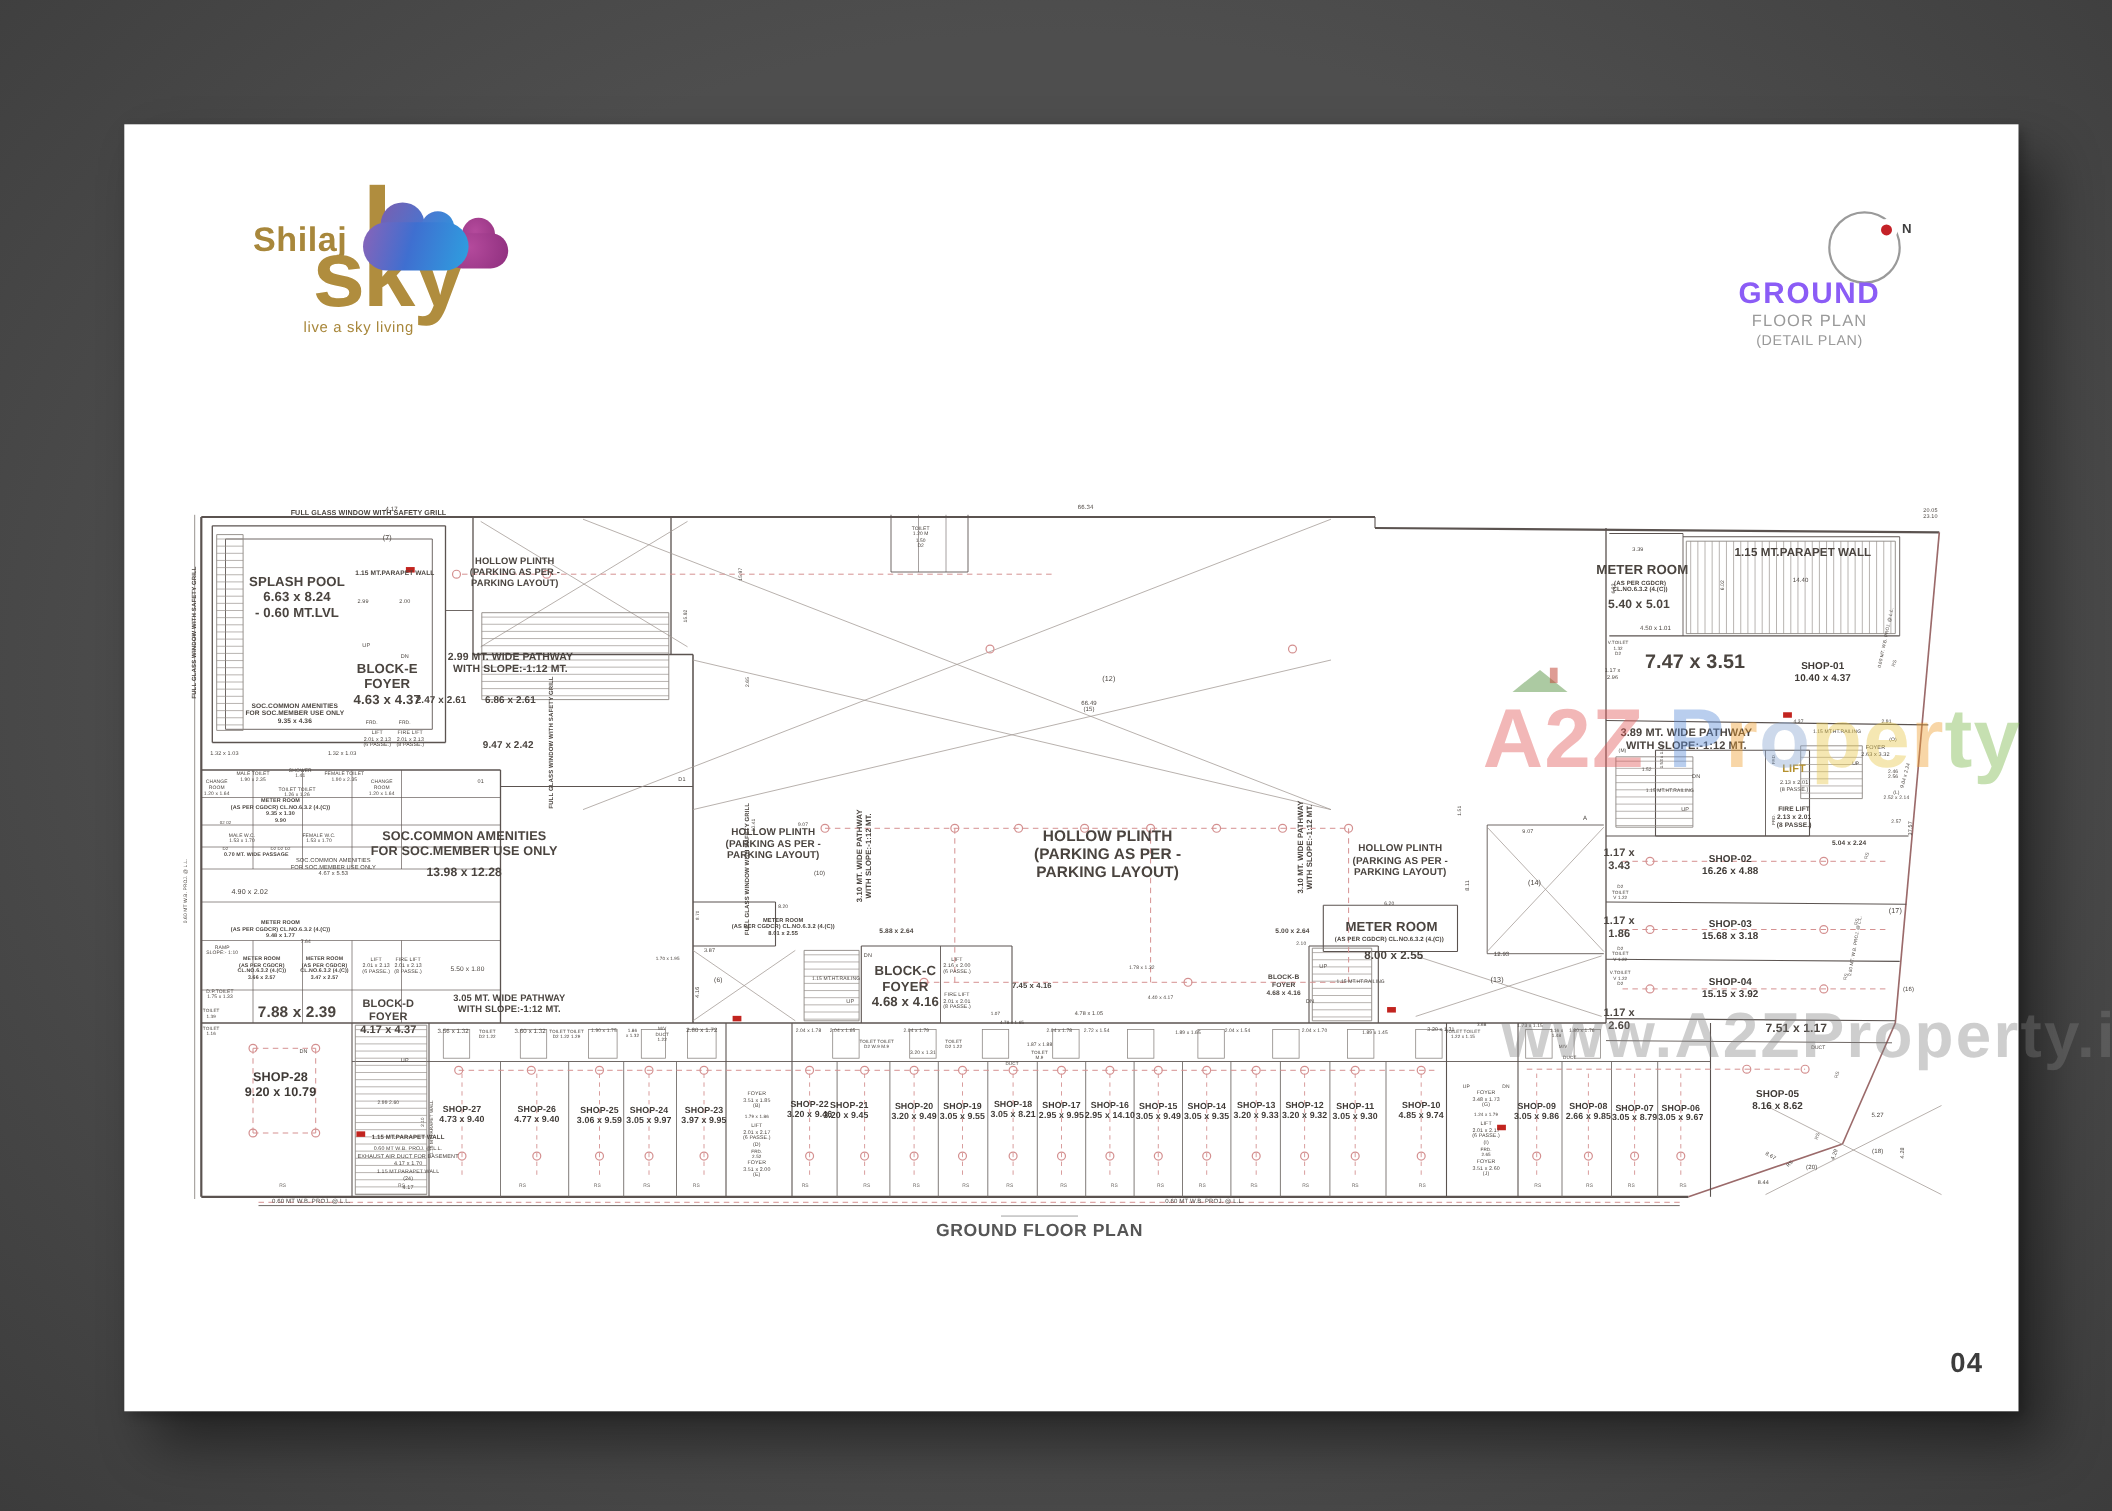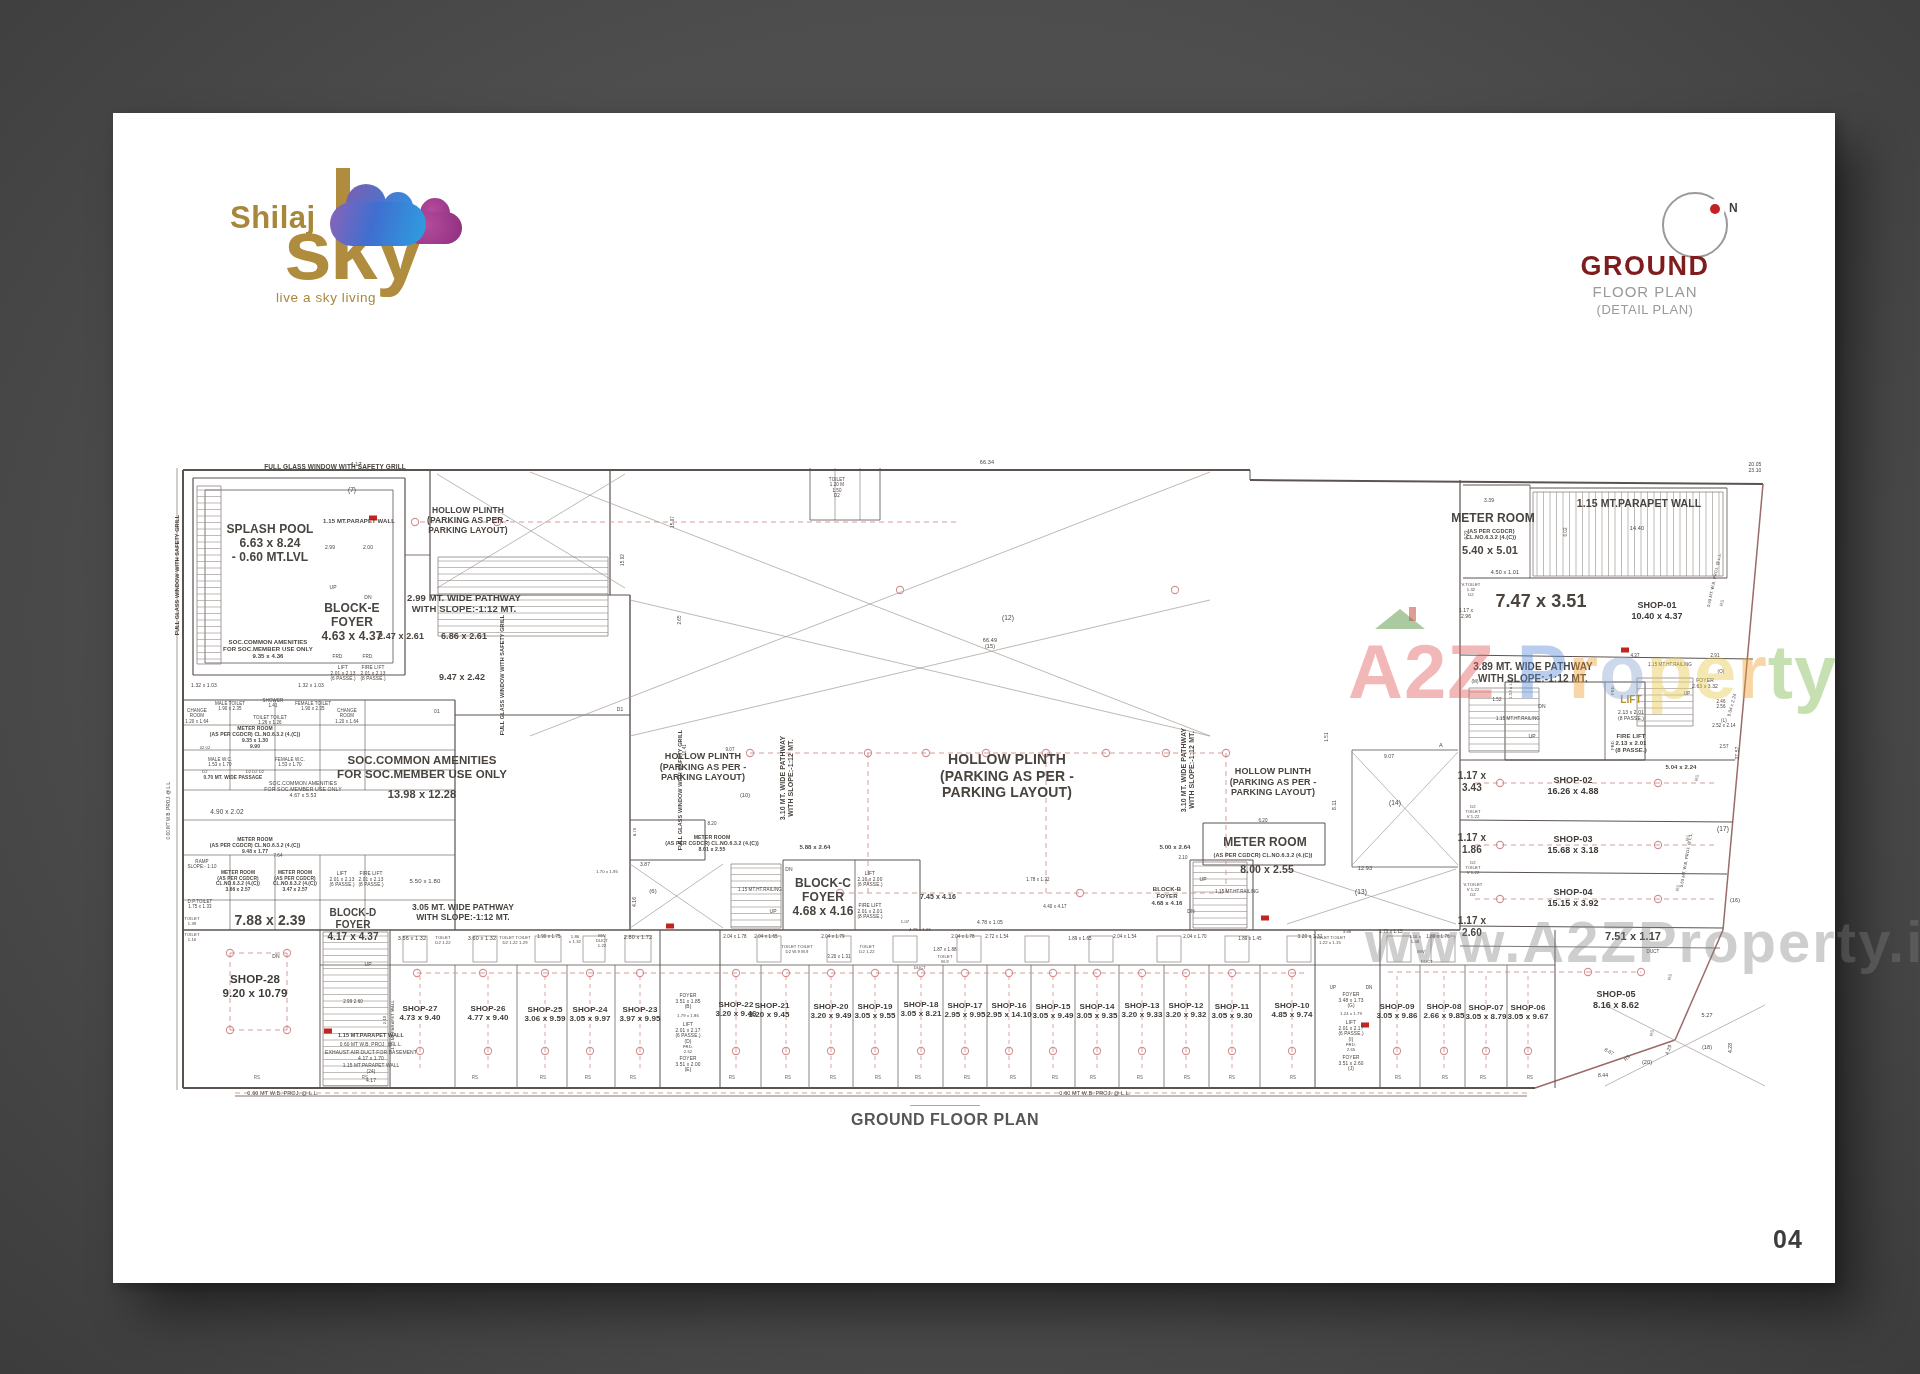--- a/index.html
+++ b/index.html
@@ -21,21 +21,21 @@
     background:linear-gradient(120deg,#4f74cf,#2e95dd);}
   .cloud-purple-main{left:176px;top:14px;width:58px;height:32px;border-radius:18px;
     background:radial-gradient(circle at 40% 40%,#b44a9c,#8e2f7e);z-index:2;}
   .cloud-purple-b1{left:192px;top:0px;width:30px;height:30px;border-radius:50%;
     background:radial-gradient(circle at 40% 40%,#b44a9c,#92327f);z-index:2;}
   .logo-tagline{position:absolute;left:48px;top:92px;font-size:13.5px;color:#a8873b;letter-spacing:.6px;z-index:4;}
   
   .compass-circle{position:absolute;left:1549px;top:79px;width:62px;height:62px;border:2.5px solid #9a9a9a;border-radius:50%;}
   .compass-dot{position:absolute;left:1597px;top:91px;width:10px;height:10px;background:#c42127;border-radius:50%;box-shadow:0 0 0 5px #fff;}
   .compass-n{position:absolute;left:1616px;top:88px;font-size:12px;color:#3f3f3f;font-weight:bold;}
-  .hdr-title{position:absolute;left:1452px;top:138px;width:160px;text-align:center;font-size:27px;font-weight:800;color:#7f1d1d;letter-spacing:1.5px;}
+  .hdr-title{position:absolute;left:1452px;top:138px;width:160px;text-align:center;font-size:27px;font-weight:800;color:#8b5cf6;letter-spacing:1.5px;}
   .hdr-sub{position:absolute;left:1452px;top:170px;width:160px;text-align:center;font-size:15px;color:#9a9a9a;letter-spacing:1px;}
   .hdr-sub2{position:absolute;left:1452px;top:189px;width:160px;text-align:center;font-size:13px;color:#9a9a9a;letter-spacing:.5px;}
   
   .plan{position:absolute;left:62px;top:347px;width:1600px;height:660px;}
   .plan svg{position:absolute;left:0;top:0;overflow:visible;}
   .plan-labels{position:absolute;left:0;top:0;width:1600px;height:660px;}
   .plan-label{position:absolute;transform:translate(-50%,-50%);text-align:center;white-space:pre-line;
     color:#4a443f;line-height:1.18;letter-spacing:.1px;}
   
   .caption-line{position:absolute;left:797px;top:992px;width:70px;height:1px;background:#a9a9a9;}

